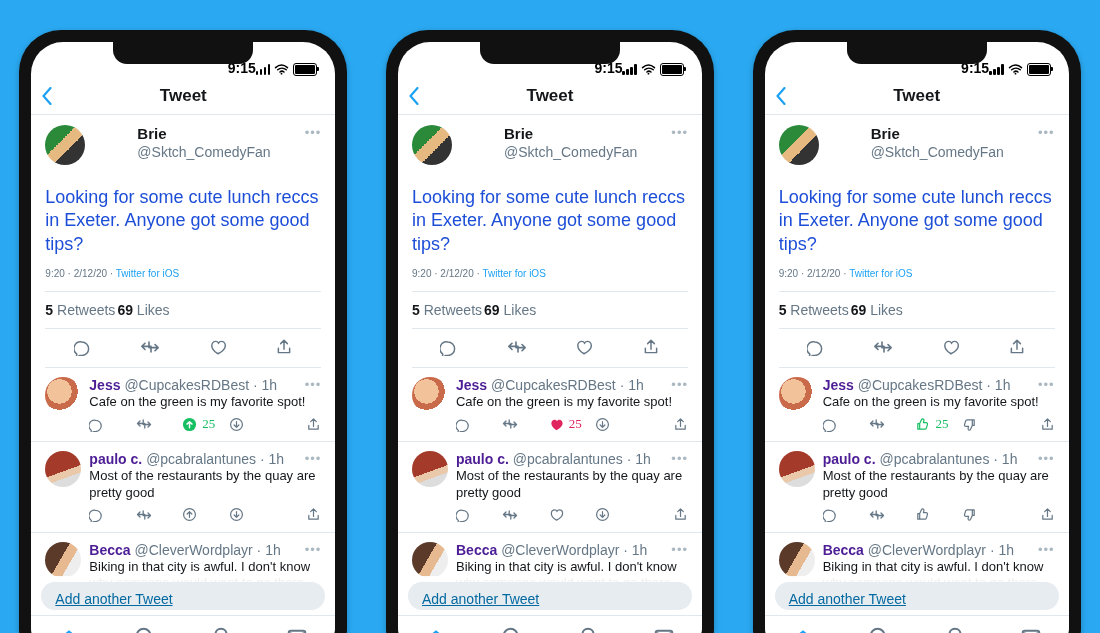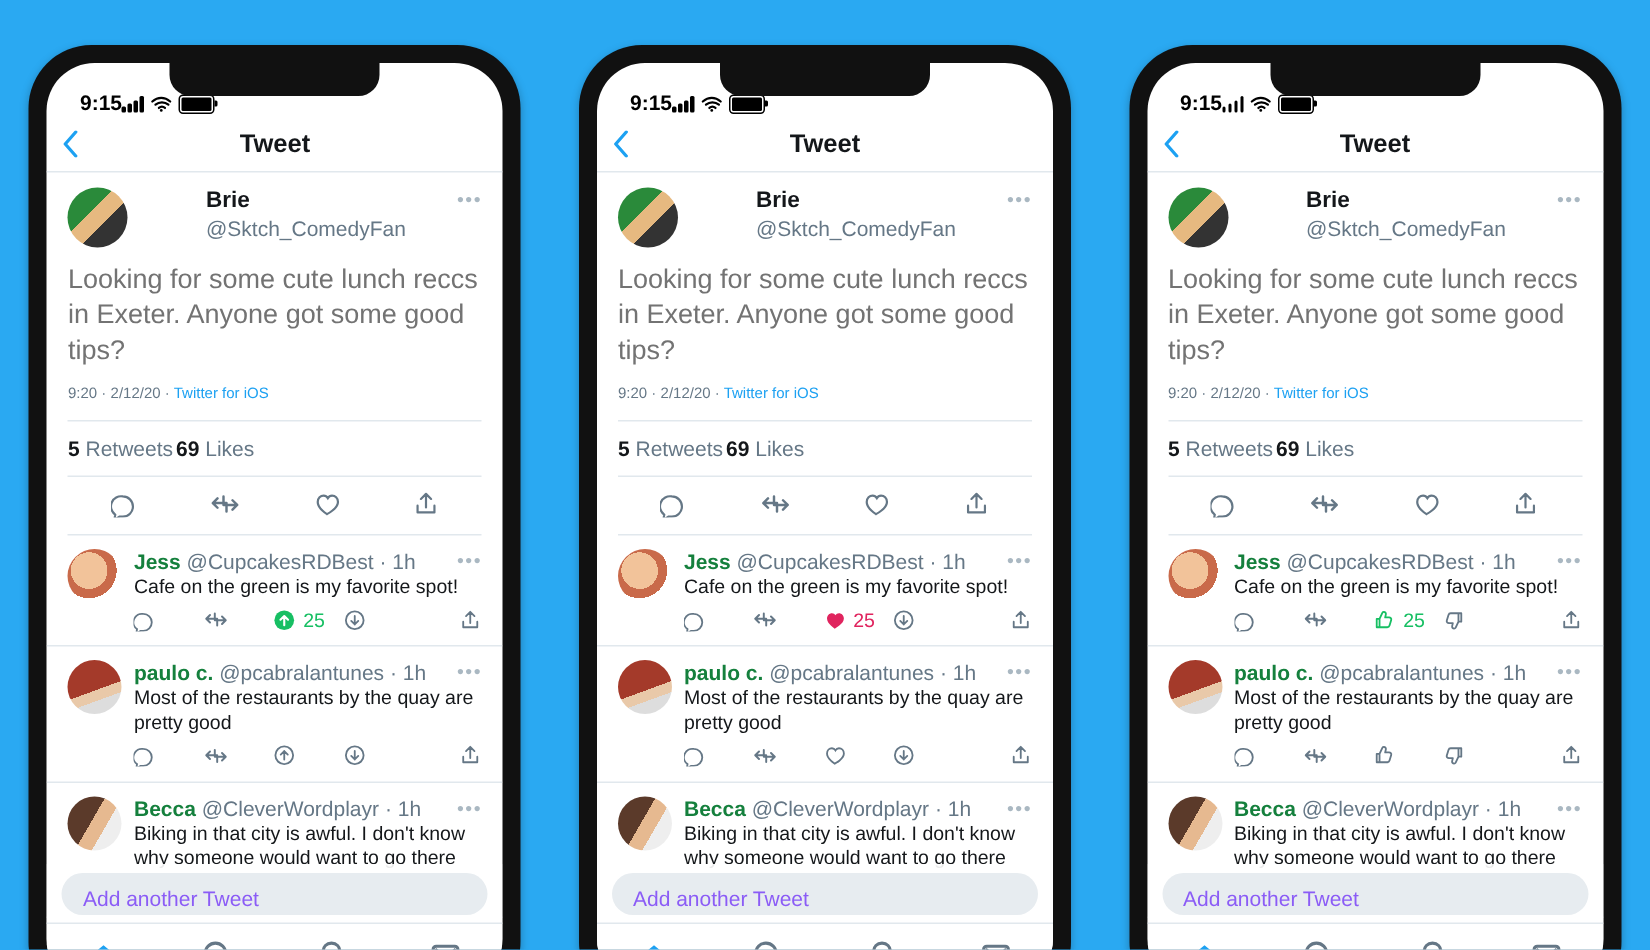--- a/index.html
+++ b/index.html
@@ -48,21 +48,21 @@
     height: 22px;
     background: #111;
     border-bottom-left-radius: 14px;
     border-bottom-right-radius: 14px;
     z-index: 5;
   }
   
   .status-bar {
     height: 34px;
     display: flex;
-    justify-content: flex-start;
+    justify-content: flex-end;
     align-items: flex-end;
     padding: 0 18px 2px 22px;
     font-size: 14px;
     font-weight: 600;
   }
   .status-icons { display: flex; align-items: center; gap: 4px; }
   .signal {
     display: flex; align-items: flex-end; gap: 1.5px; height: 11px;
   }
   .signal span { width: 2.5px; background: #000; border-radius: 1px; }
@@ -104,59 +104,59 @@
     background-size: cover;
   }
   .av-brie { background: linear-gradient(135deg,#2a8a3a 0 40%, #e6b980 40% 60%, #333 60%); }
   .av-jess { background: radial-gradient(circle at 40% 40%, #f2c39a 0 40%, #c96a4a 40% 60%, #fff 60%); }
   .av-paulo { background: linear-gradient(160deg,#a43a2a 0 55%, #e9c9a9 55% 70%, #ddd 70%); }
   .av-becca { background: linear-gradient(120deg,#5b3a2a 0 45%, #e6b990 45% 65%, #eee 65%); }
   .name-block { line-height: 1.25; }
   .display-name { font-size: 15px; font-weight: 700; color:#14171a; }
   .handle { font-size: 14px; color:#657786; }
   .more-dots { position:absolute; right:0; top:0; color:#aab8c2; font-size:13px; letter-spacing:1px; }
-  .mt-text { font-size: 18px; color:#737373; line-height: 1.3; margin-top:10px; }
+  .mt-text { font-size: 18px; color:#1d4ed8; line-height: 1.3; margin-top:21px; }
   .mt-meta { font-size: 10px; color:#657786; margin-top: 12px; }
   .mt-meta .source { color:#1da1f2; }
   .mt-divider { border-top: 0.5px solid #e1e8ed; margin-top:12px; }
   .mt-counts { font-size: 14px; color:#657786; display:flex; gap:2px; padding:10px 0; }
   .mt-counts b { color:#14171a; font-weight:700; }
   .action-bar {
     display:flex; justify-content:space-around; align-items:center;
     padding: 8px 4px 10px 4px;
     border-top: 0.5px solid #e1e8ed;
     border-bottom: 0.5px solid #e1e8ed;
     color:#657786;
   }
   .icon svg { display:block; }
   
   .reply { display:flex; padding: 9px 14px 0 14px; border-bottom:0.5px solid #e1e8ed; position:relative; }
   .reply .avatar { width:36px; height:36px; }
   .reply-body { flex:1; min-width:0; }
   .reply-head { font-size:14px; color:#657786; position:relative; }
-  .reply-head .rname { font-weight:700; color:#15803d; }
+  .reply-head .rname { font-weight:700; color:#4c1d95; }
   .reply-head .more-dots { right:0; top:0; }
   .reply-text { font-size:13px; color:#14171a; line-height:1.25; margin-top:1px; }
   .reply-actions {
     display:flex; align-items:center; padding:6px 0 9px 0;
     color:#657786; font-size:13px;
   }
   .reply-actions .slot {
-    display:flex; align-items:flex-end; gap:5px; flex:1; justify-content:flex-start;
+    display:flex; align-items:flex-end; gap:5px; flex:1; justify-content:flex-start;font-family:Liberation Serif, serif;
   }
   .slot.end { justify-content:flex-end; }
   
   .compose-bar {
     position: absolute; left:0; right:0; bottom:42px;
     padding: 6px 10px;
     background: linear-gradient(to bottom, rgba(255,255,255,0.9), #fff 40%);
   }
   .compose-input {
     background:#e7ecf0; border-radius: 18px; height:28px; line-height:34px;
-    padding: 0 14px; color:#8b5cf6; font-size:14px;
+    padding: 0 14px; color:#0369a1; font-size:14px;text-decoration:underline;
   }
   
   .tab-bar {
     position:absolute; left:0; right:0; bottom:0; height:42px;
     display:flex; justify-content:space-around; align-items:center;
     border-top:0.5px solid #e1e8ed; background:#fff;
     color:#657786;
   }
   .tab-bar .active { color:#1da1f2; }
   

